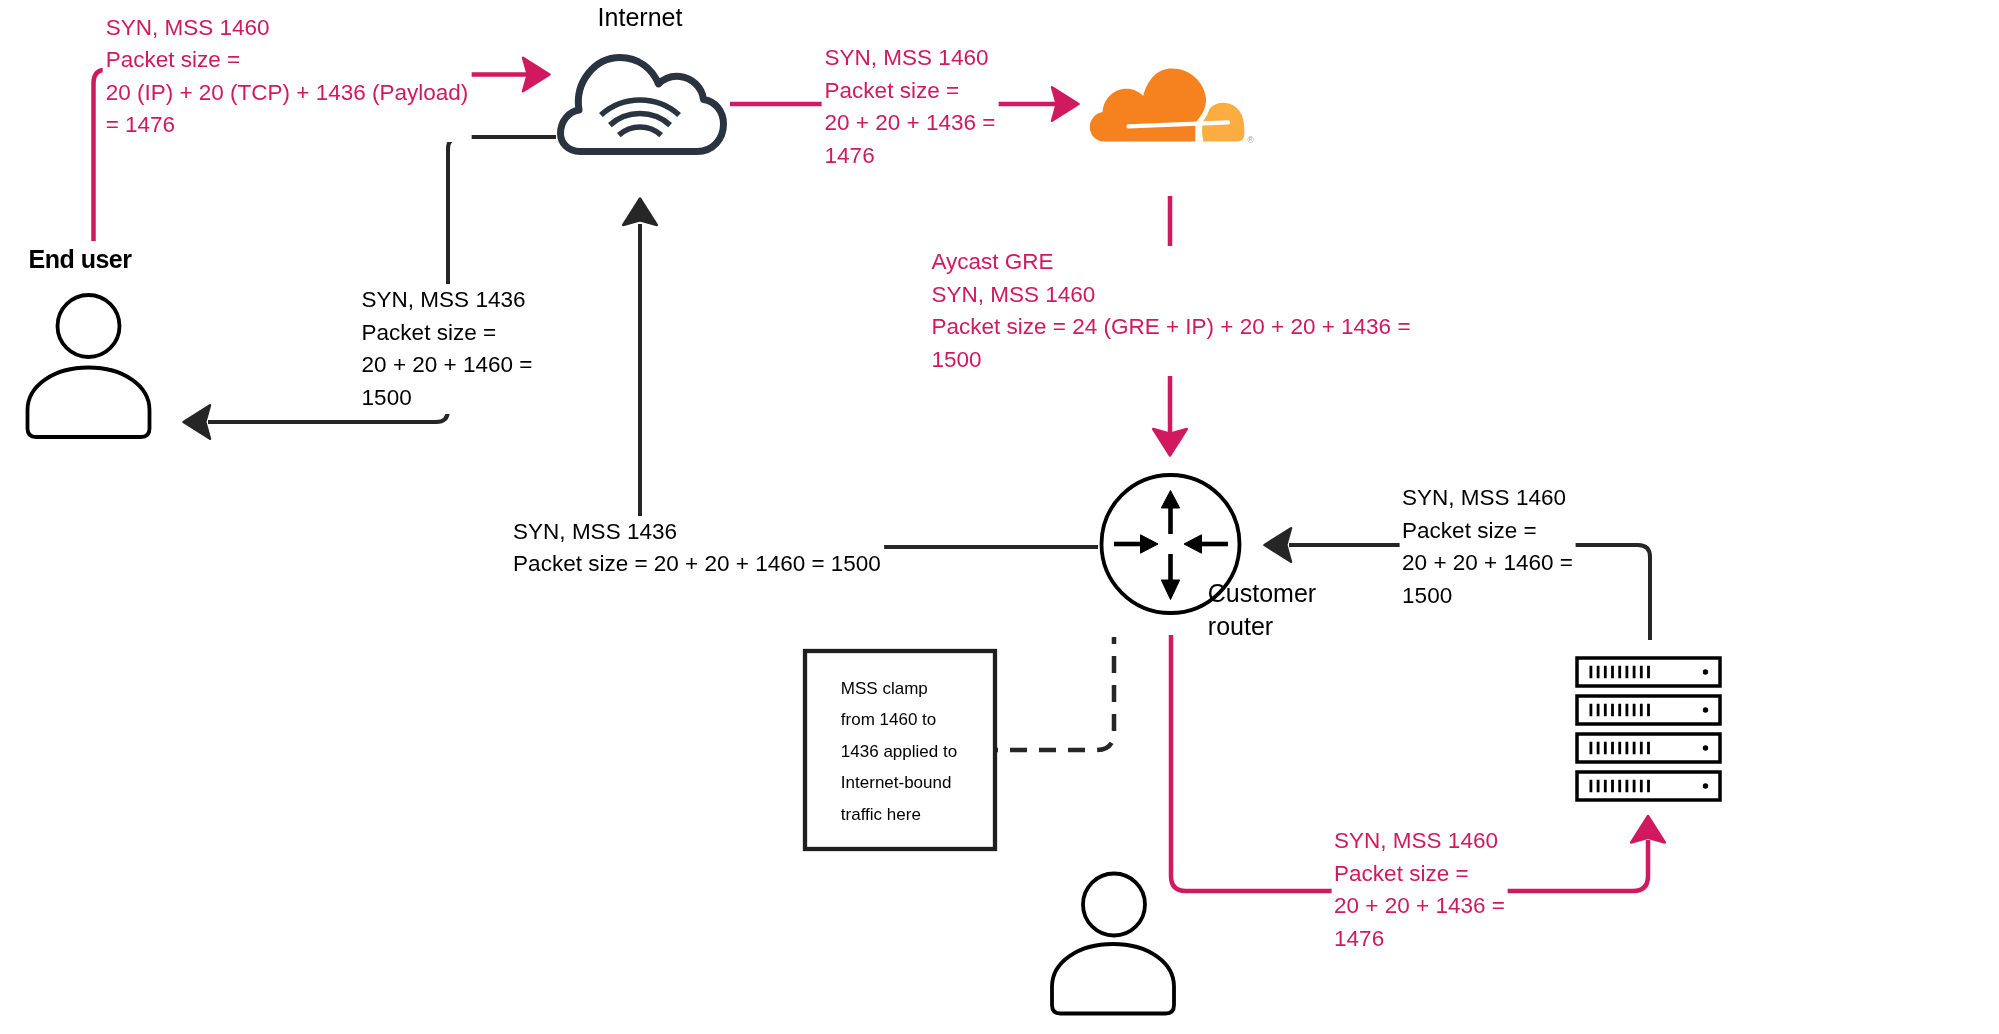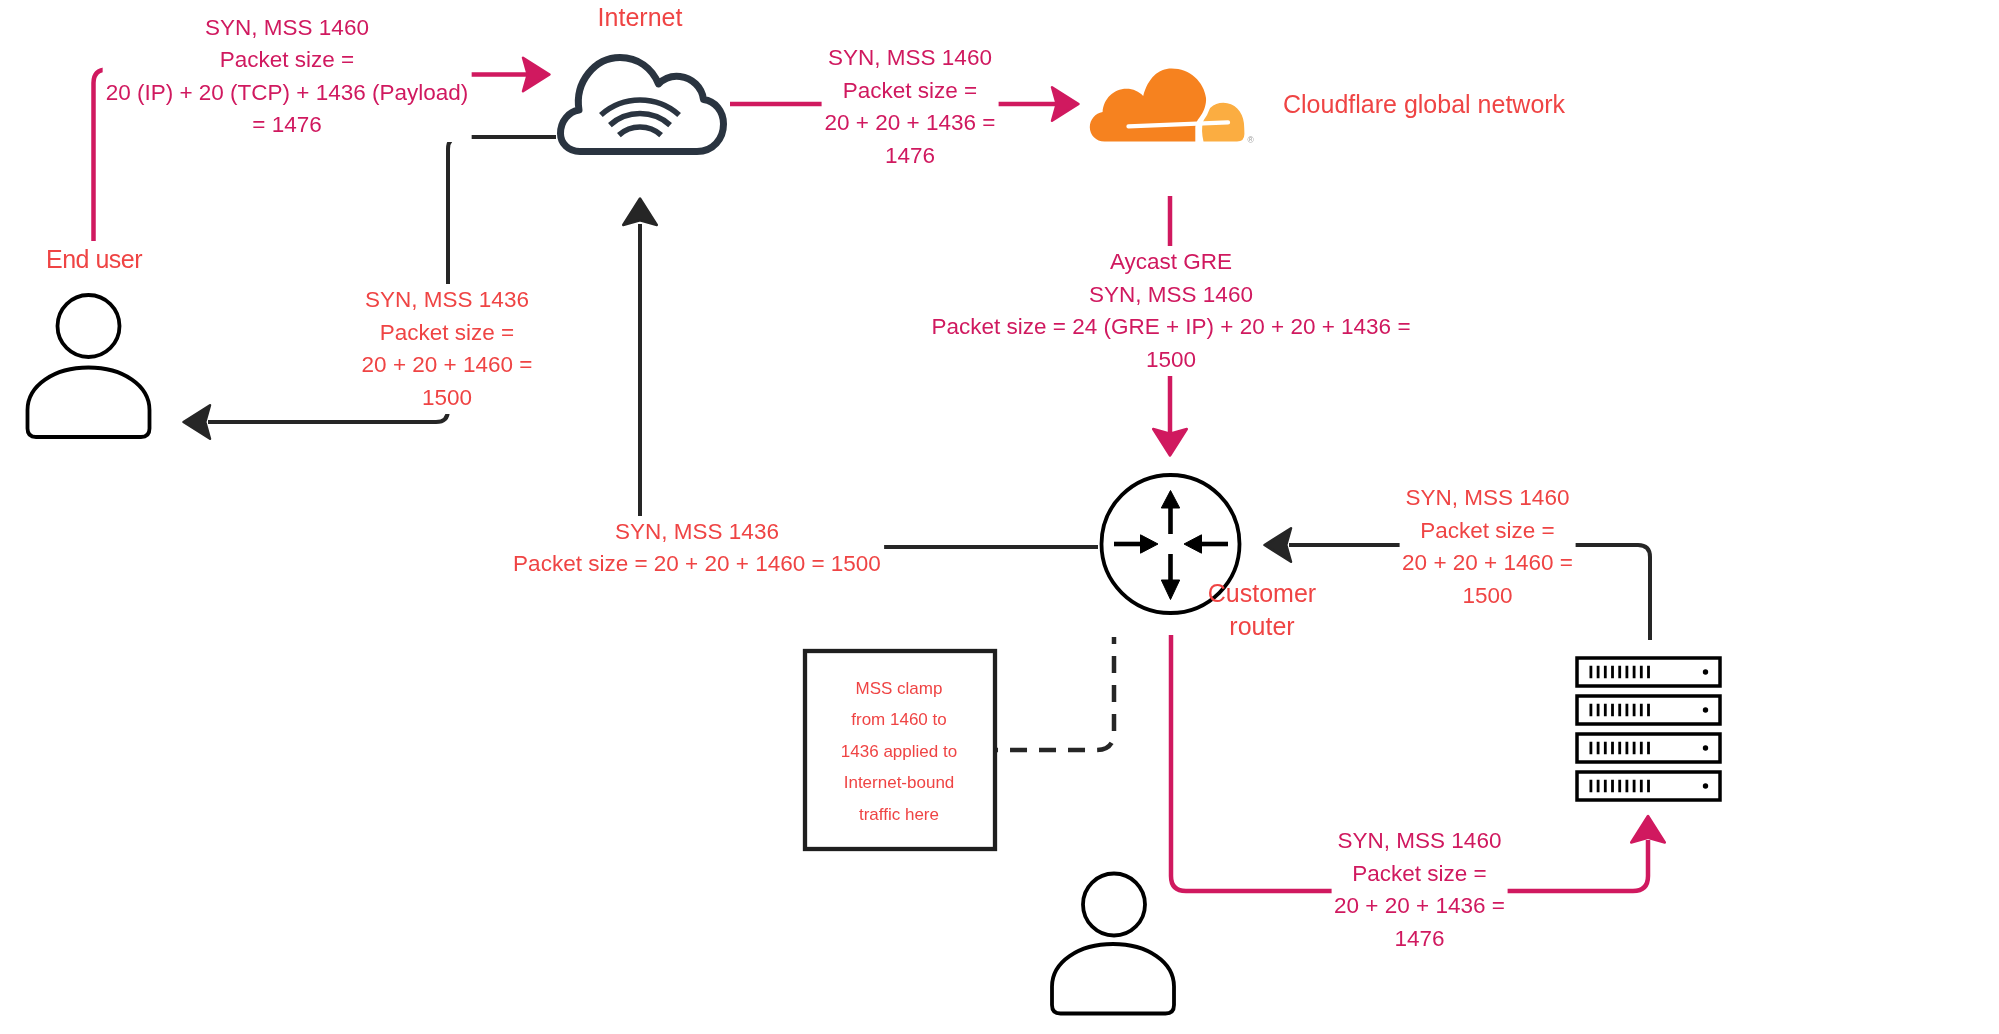--- a/index.html
+++ b/index.html
@@ -1,23 +1,23 @@
 <!DOCTYPE html>
 <html><head>
 <meta charset="utf-8">
 <style>
   html,body{margin:0;padding:0;background:#ffffff;}
   #canvas{position:relative;width:1999px;height:1034px;background:#ffffff;overflow:hidden;
     font-family:"Liberation Sans", sans-serif;}
   svg{position:absolute;left:0;top:0;}
   .lbl{position:absolute;white-space:nowrap;font-size:22.5px;line-height:32.5px;
-    text-align:center;transform:translateX(-50%);}
+    transform:translateX(-50%);}
   .icn{font-size:25px;line-height:33px;}
   .pink{color:#d0195f;}
-  .dark{color:#ef4444;}
+  .dark{color:#000000;}
   .bg{background:#ffffff;padding:0 3px;}
   b{font-weight:normal;}
 </style>
 </head>
 <body>
 <div id="canvas">
 <svg width="1999" height="1034" viewBox="0 0 1999 1034">
   <defs>
     <path id="ah" d="M 0,0 L -26.5,-16.8 L -21.8,0 L -26.5,16.8 Z" stroke-linejoin="round"></path>
   </defs>
@@ -128,22 +128,21 @@
       C 1197,120.5 1195.5,124 1195.3,127
       L 1195.3,141.5 Z" fill="#f6821f" stroke="#ffffff" stroke-width="10" paint-order="stroke" stroke-linejoin="round"></path>
     <path d="M 1128.5,126.3 L 1228,122.3" stroke="#ffffff" stroke-width="4.3" stroke-linecap="round" fill="none"></path>
     <text x="1247.5" y="142.5" font-size="8.5" fill="#9a9a9a" font-family="Liberation Sans">®</text>
   </g>
 </svg>
 
 <div class="lbl dark icn" style="left:640px;top:0.5px;">Internet</div>
 <div class="lbl pink bg" style="left:287px;top:11.5px;">SYN, MSS 1460<br>Packet size =<br>20 (IP) + 20 (TCP) + <b>1436</b> (Payload)<br>= 1476</div>
 <div class="lbl pink bg" style="left:910px;top:42px;">SYN, MSS 1460<br>Packet size =<br>20 + 20 + <b>1436</b> =<br>1476</div>
-<div class="lbl dark icn" style="left:1283px;top:88px;transform:none;">Cloudflare global network</div>
 <div class="lbl pink bg" style="left:1171px;top:246px;">Aycast GRE<br>SYN, MSS 1460<br>Packet size = 24 (GRE + IP) + 20 + 20 + <b>1436</b> =<br>1500</div>
 <div class="lbl dark bg" style="left:447px;top:284px;">SYN, MSS <b>1436</b><br>Packet size =<br>20 + 20 + 1460 =<br>1500</div>
-<div class="lbl dark icn" style="left:94px;top:242.5px;letter-spacing:-0.5px;">End user</div>
+<div class="lbl dark icn" style="left:80px;top:242.5px;letter-spacing:-0.5px;font-weight:bold;">End user</div>
 <div class="lbl dark bg" style="left:697px;top:515.5px;">SYN, MSS <b>1436</b><br>Packet size = 20 + 20 + 1460 = 1500</div>
 <div class="lbl dark bg" style="left:1487.5px;top:482px;">SYN, MSS 1460<br>Packet size =<br>20 + 20 + 1460 =<br>1500</div>
 <div class="lbl dark icn" style="left:1262px;top:577px;">Customer<br>router</div>
 <div class="lbl pink bg" style="left:1419.5px;top:825px;">SYN, MSS 1460<br>Packet size =<br>20 + 20 + <b>1436</b> =<br>1476</div>
 <div class="lbl dark" style="left:899px;top:672.75px;font-size:17px;line-height:31.5px;">MSS clamp<br>from 1460 to<br>1436 applied to<br>Internet-bound<br>traffic here</div>
 </div>
 
 </body></html>

